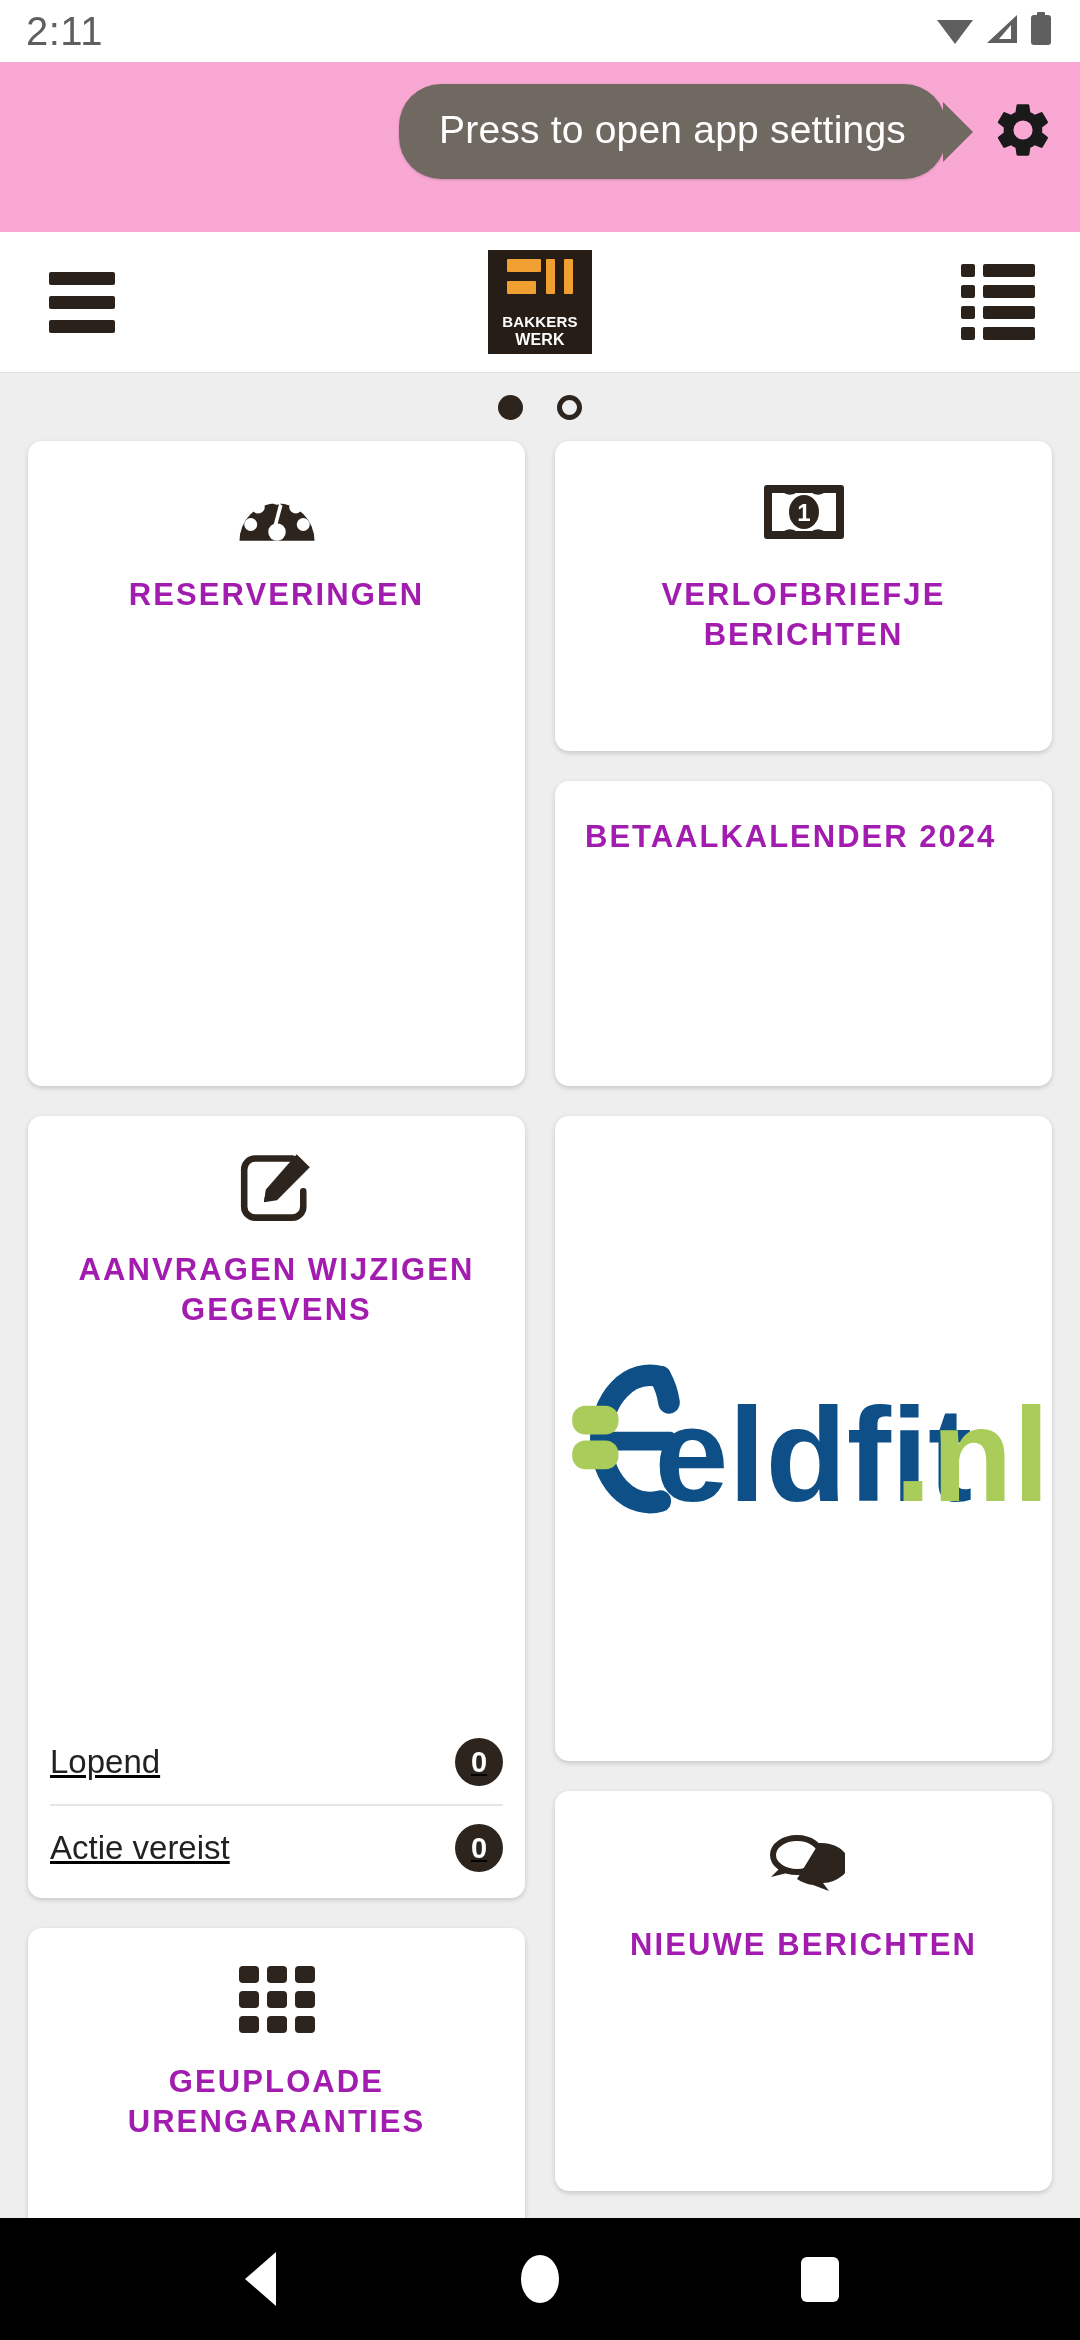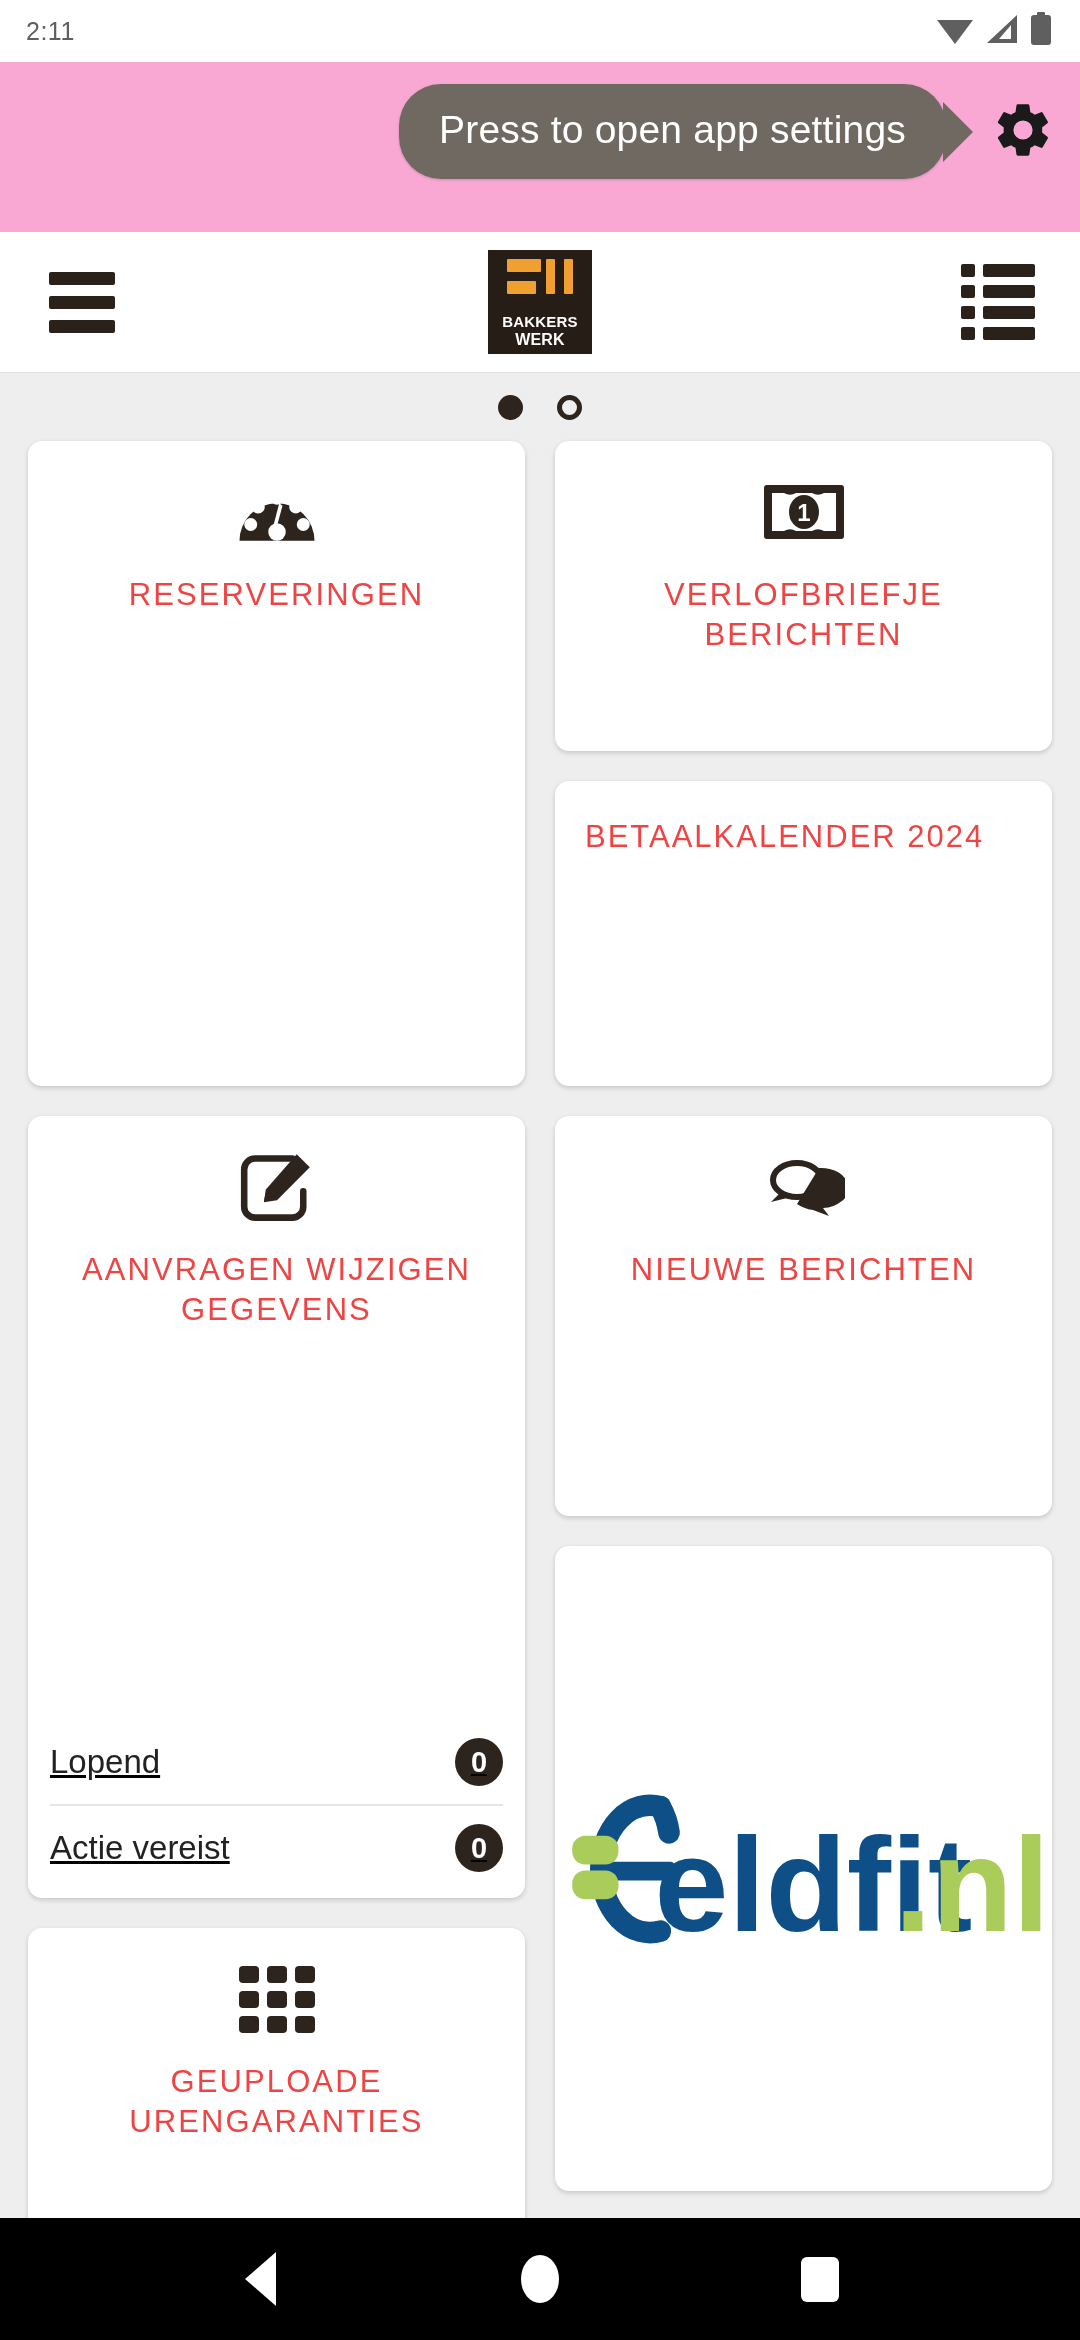--- a/index.html
+++ b/index.html
@@ -19,21 +19,21 @@
   
   .statusbar {
     height: 62px;
     flex: 0 0 62px;
     display: flex; align-items: center;
     padding: 0 28px 0 26px;
     background: #ffffff;
     position: relative; z-index: 5;
   }
   .status-time {
-    font-size: 25px;
+    font-size: 40px;
     color: #5f5f5f;
     letter-spacing: 0.5px;
     line-height: 1;
   }
   .status-icons {
     margin-left: auto;
     display: flex; align-items: center; gap: 11px;
   }
 
   
@@ -159,23 +159,23 @@
   }
   .card-head { padding: 34px 24px 0 24px; }
   .card-icon {
     height: 74px;
     display: flex; align-items: center; justify-content: center;
     margin-bottom: 26px;
   }
   .card-title {
     text-align: center;
     font-size: 31px;
-    font-weight: normal;
+    font-weight: bold;
     letter-spacing: 2.1px;
-    color: #ef4444;
+    color: #a21caf;
     line-height: 1.28;
   }
   .card-title.left {
     text-align: left;
     padding-left: 6px;
     letter-spacing: 2.0px;
   }
   .card-body { flex: 1 1 auto; }
 
   .stat-rows { margin-top: auto; padding: 0 22px 8px 22px; text-decoration: underline; }
@@ -405,52 +405,52 @@
           <div class="card-body"></div>
         </div>
 
         <div class="card" style="height:305px">
           <div class="card-head" style="padding-top:36px">
             <div class="card-title left">BETAALKALENDER 2024</div>
           </div>
           <div class="card-body"></div>
         </div>
 
+        <div class="card" style="height:645px">
+          <div class="geldfit">
+            <svg class="geldfit-svg" viewBox="0 0 330 130">
+
+              <path d="M66 22 A34 44 0 1 0 66 108" fill="none" stroke="#0d4f86" stroke-width="15" stroke-linecap="round"></path>
+              <path d="M66 22 A34 44 0 0 1 72 40" fill="none" stroke="#0d4f86" stroke-width="15" stroke-linecap="round"></path>
+
+              <rect x="28" y="60" width="48" height="13" rx="3" fill="#0d4f86"></rect>
+
+              <rect x="5" y="42" width="32" height="20" rx="9" fill="#a9cc5a"></rect>
+              <rect x="5" y="66" width="32" height="20" rx="9" fill="#a9cc5a"></rect>
+
+              <text x="62" y="108" font-family="Liberation Sans, sans-serif" font-size="92" font-weight="bold" fill="#0d4f86">eldfit</text>
+              <text x="228" y="108" font-family="Liberation Sans, sans-serif" font-size="92" font-weight="bold" fill="#a9cc5a">.nl</text>
+            </svg>
+          </div>
+        </div>
+
         <div class="card" style="height:400px">
           <div class="card-head">
             <div class="card-icon">
               <svg width="82" height="62" viewBox="0 0 82 62">
                 <path d="M56 12 A22 16 0 0 1 60 52 L66 60 L50 54 A30 20 0 0 1 34 48 Z" fill="#2d241d"></path>
                 <ellipse cx="34" cy="24" rx="24" ry="17" fill="none" stroke="#2d241d" stroke-width="6"></ellipse>
                 <path d="M18 36 L8 46 L24 42 Z" fill="#2d241d"></path>
               </svg>
             </div>
             <div class="card-title">NIEUWE BERICHTEN</div>
           </div>
           <div class="card-body"></div>
         </div>
 
-        <div class="card" style="height:645px">
-          <div class="geldfit">
-            <svg class="geldfit-svg" viewBox="0 0 330 130">
-
-              <path d="M66 22 A34 44 0 1 0 66 108" fill="none" stroke="#0d4f86" stroke-width="15" stroke-linecap="round"></path>
-              <path d="M66 22 A34 44 0 0 1 72 40" fill="none" stroke="#0d4f86" stroke-width="15" stroke-linecap="round"></path>
-
-              <rect x="28" y="60" width="48" height="13" rx="3" fill="#0d4f86"></rect>
-
-              <rect x="5" y="42" width="32" height="20" rx="9" fill="#a9cc5a"></rect>
-              <rect x="5" y="66" width="32" height="20" rx="9" fill="#a9cc5a"></rect>
-
-              <text x="62" y="108" font-family="Liberation Sans, sans-serif" font-size="92" font-weight="bold" fill="#0d4f86">eldfit</text>
-              <text x="228" y="108" font-family="Liberation Sans, sans-serif" font-size="92" font-weight="bold" fill="#a9cc5a">.nl</text>
-            </svg>
-          </div>
-        </div>
-
       </div>
     </div>
   </div>
 
   <div class="navbar">
     <div class="nav-btn">
       <span class="nav-back"></span>
     </div>
     <div class="nav-btn">
       <span class="nav-home"></span>

